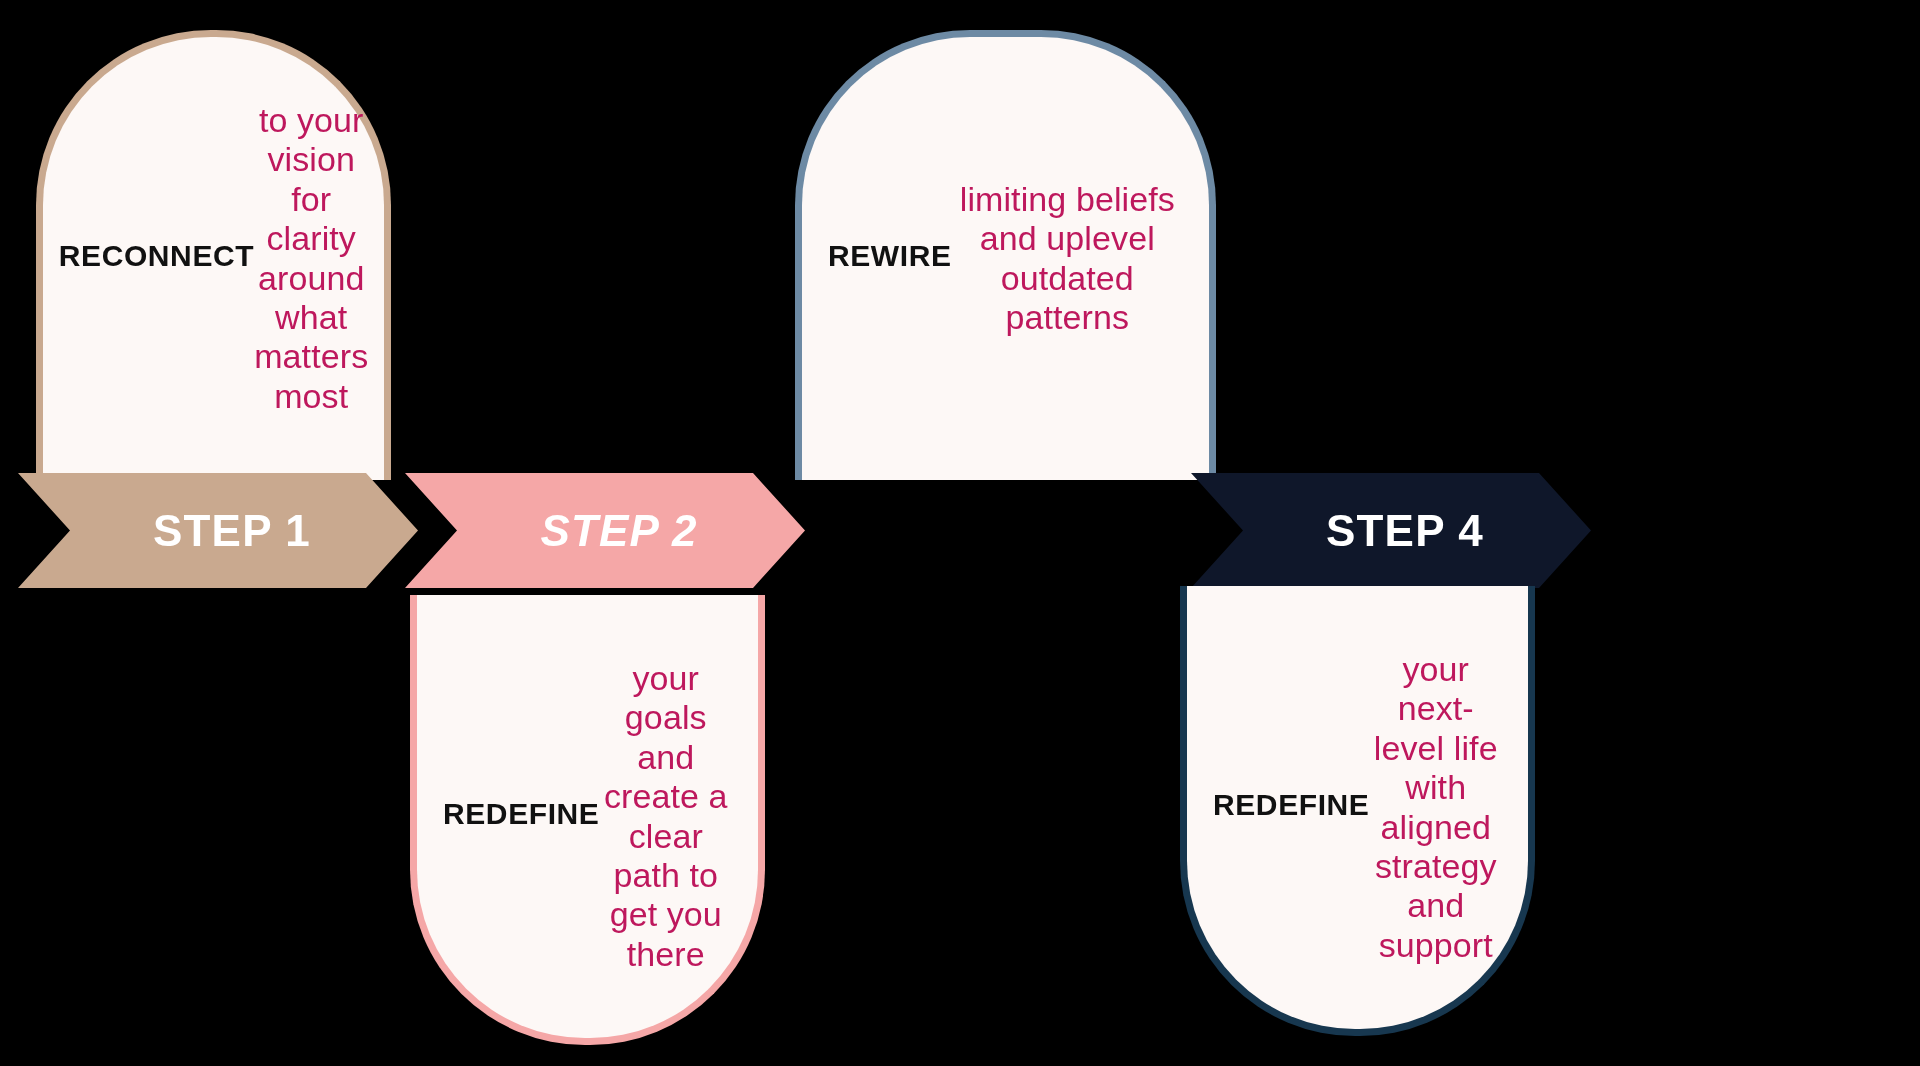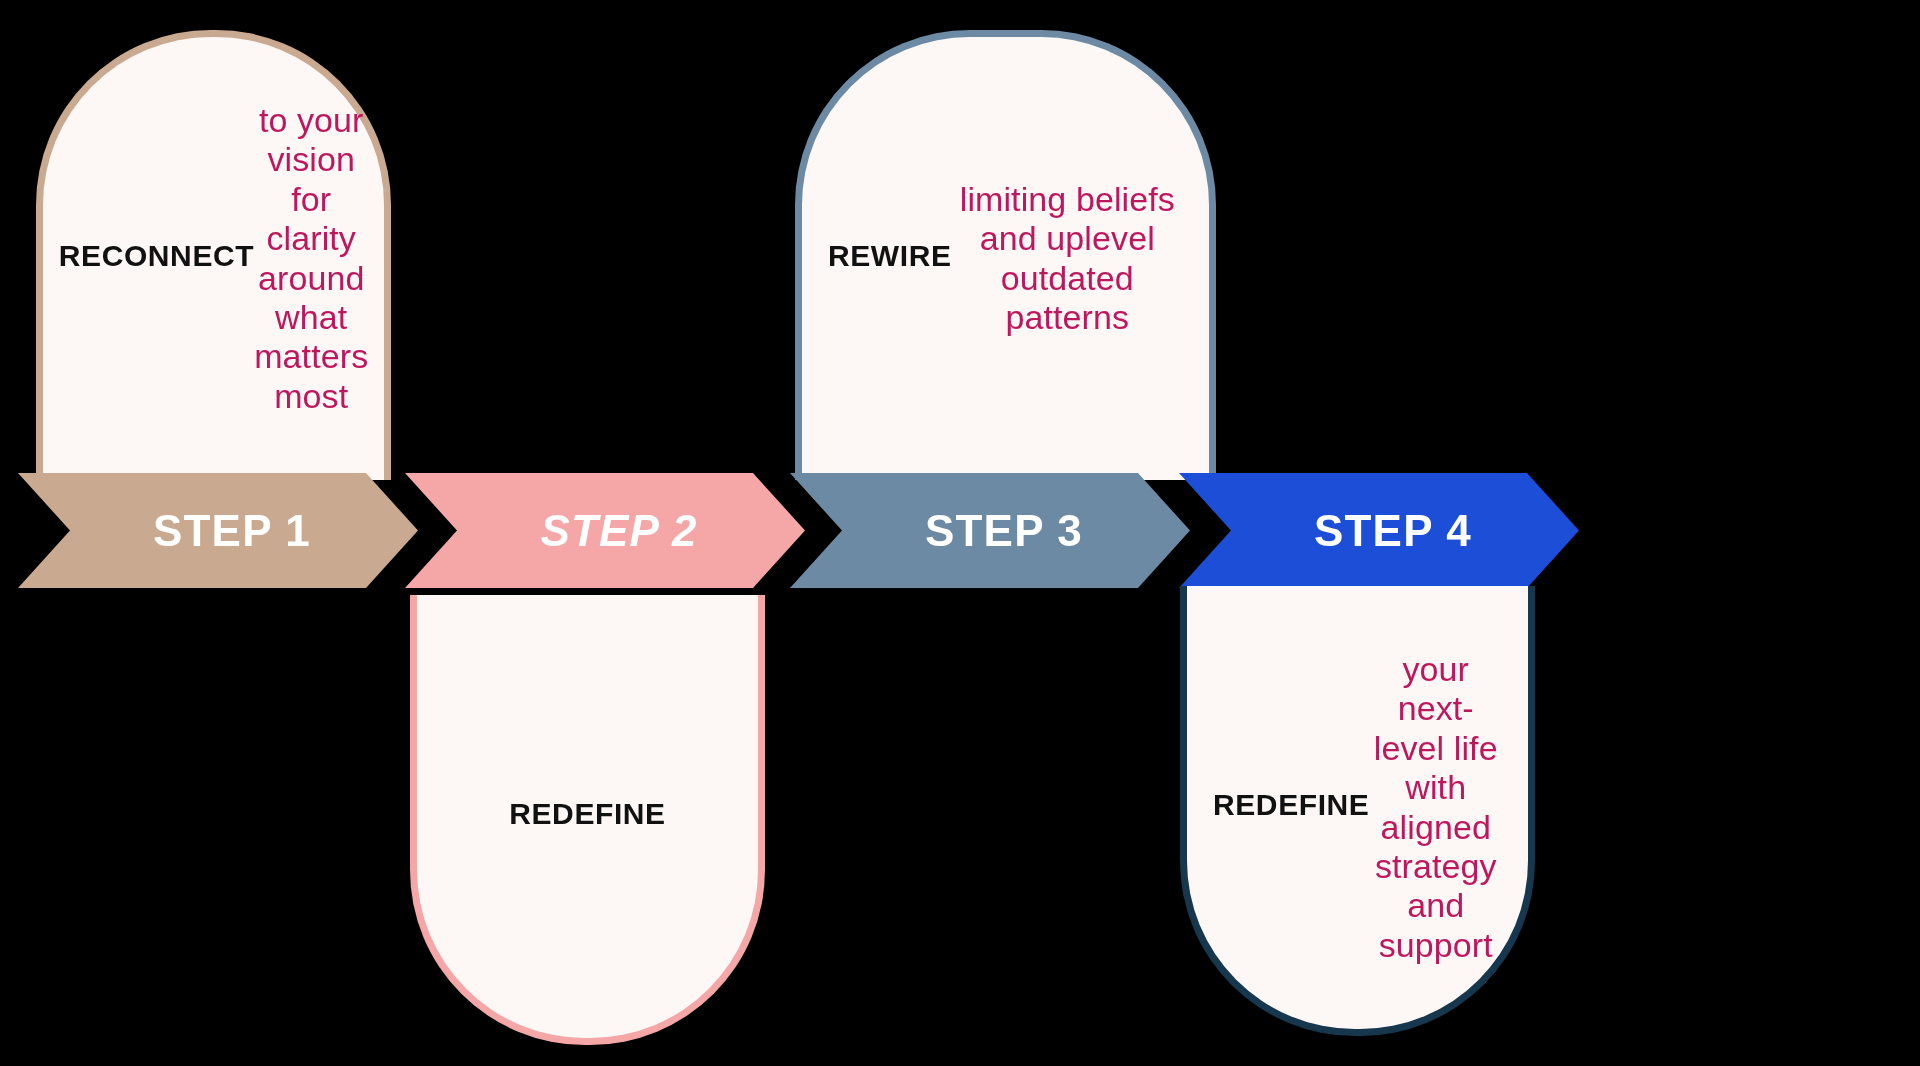--- a/index.html
+++ b/index.html
@@ -104,35 +104,33 @@
       <span class="chevron-label">STEP 1</span>
     </div>
   </div>
 
   <div class="step-col" style="left:405px; width:460px;">
     <div class="chevron" style="left:0px; top:473px; width:400px; height:115px; background:#f5a7a7;font-style:italic;">
       <span class="chevron-label">STEP 2</span>
     </div>
     <div class="card bottom" style="left:5px; top:595px; width:355px; height:450px; border-color:#f5a7a7;">
       <p class="card-title">REDEFINE</p>
+      <p class="card-body">your goals and create a clear path to get you there</p>
     </div>
   </div>
 
   <div class="step-col" style="left:790px; width:460px;">
     <div class="card top" style="left:5px; top:30px; width:421px; height:450px; border-color:#6d8aa4;">
       <p class="card-title">REWIRE</p>
       <p class="card-body">limiting beliefs and uplevel outdated patterns</p>
     </div>
-    <div class="chevron" style="left:0px; top:473px; width:400px; height:115px; background:#6d8aa4;">
-      <span class="chevron-label">STEP 3</span>
-    </div>
   </div>
 
   <div class="step-col" style="left:1175px; width:460px;">
-    <div class="chevron" style="left:4px; top:473px; width:400px; height:115px; background:#1d4ed8;">
+    <div class="chevron" style="left:16px; top:473px; width:400px; height:115px; background:#0f172a;">
       <span class="chevron-label">STEP 4</span>
     </div>
     <div class="card bottom" style="left:5px; top:586px; width:355px; height:450px; border-color:#17374f;">
       <p class="card-title">REDEFINE</p>
       <p class="card-body">your next-level life with aligned strategy and support</p>
     </div>
   </div>
 
 </div>
 

